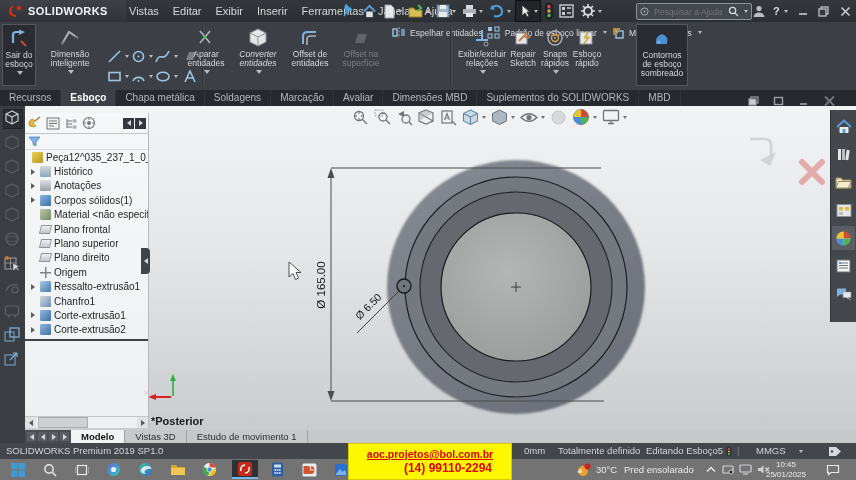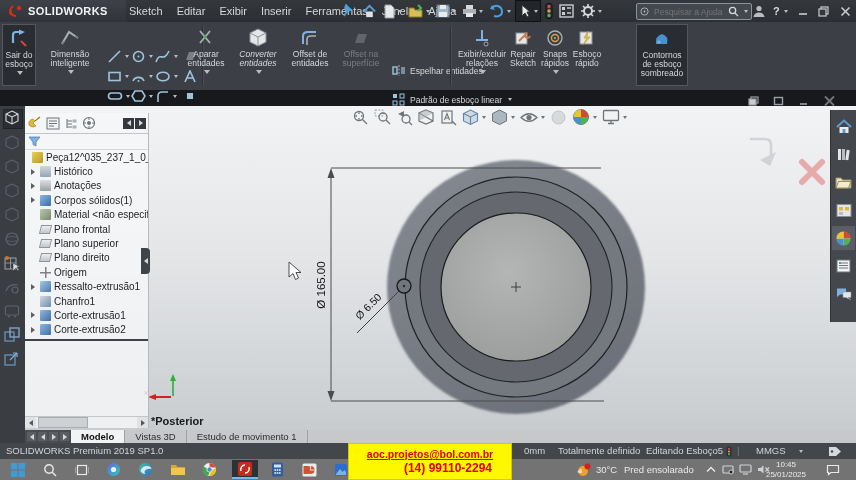--- a/index.html
+++ b/index.html
@@ -28,21 +28,21 @@
   .cmdbar{position:absolute;left:0;top:22px;width:856px;height:68px;background:#3c4046;}
   .cmd-big{position:absolute;top:2px;height:62px;display:flex;flex-direction:column;align-items:center;
     justify-content:flex-start;color:#d6d8da;font-size:8.5px;line-height:9px;text-align:center;}
   .cmd-big .ic{height:24px;display:flex;align-items:center;justify-content:center;margin-top:2px;}
   .cmd-big.pressed{background:#292d32;border:1px solid #54585e;box-sizing:border-box;}
   .cmd-big.disabled{color:#7b7e83;}
   .skgrid{position:absolute;left:106px;top:24px;display:grid;grid-template-columns:repeat(4,24px);
     grid-template-rows:repeat(3,20px);}
   .skcell{display:flex;align-items:center;justify-content:center;gap:1px;}
   .vsep{position:absolute;top:4px;width:1px;height:60px;background:#2c2f33;border-right:1px solid #4a4e54;}
-  .stack3{position:absolute;left:334px;top:4px;width:118px;display:flex;flex-direction:column;gap:16px;margin-top:38px;}
+  .stack3{position:absolute;left:334px;top:4px;width:118px;display:flex;flex-direction:row;gap:4px;}
   .stack-row{display:flex;align-items:center;gap:4px;color:#d6d8da;font-size:8.5px;white-space:nowrap;}
   
   .tabbar{position:absolute;left:0;top:90px;width:856px;height:16px;background:#26292d;display:flex;}
   .rtab{font-size:10px;color:#b5b8bb;line-height:16px;padding:0 9px;border-right:1px solid #313439;}
   .rtab.active{background:#3c4046;color:#ffffff;font-weight:bold;}
   
   .main{position:absolute;left:0;top:106px;width:856px;height:324px;
     background:linear-gradient(#f2f3f4 0%,#e4e6e8 45%,#c9cccf 100%);}
   .leftstrip{position:absolute;left:0;top:0;width:25px;height:324px;background:#3a3e43;
     display:flex;flex-direction:column;align-items:center;padding-top:3px;gap:6px;}
@@ -126,21 +126,21 @@
 
   <div class="menubar">
     <div class="logo">
       <svg width="16" height="14" viewBox="0 0 16 14">
         <path d="M3 11 C1 8 2 4 5 2 M8 12 C4 12 2 9 3 6" stroke="#d42e12" stroke-width="2" fill="none"></path>
         <circle cx="11" cy="4" r="2.2" fill="#d42e12"></circle>
       </svg>
       <span class="logo-text">SOLIDWORKS</span>
     </div>
     <div class="menus">
-      <span class="menu-item">Sketch</span>
+      <span class="menu-item">Vistas</span>
       <span class="menu-item">Editar</span>
       <span class="menu-item">Exibir</span>
       <span class="menu-item">Inserir</span>
       <span class="menu-item">Ferramentas</span>
       <span class="menu-item">Janela</span>
       <span class="menu-item">Ajuda</span>
     </div>
     <div class="qbar" style="left:342px;">
       <svg width="12" height="14" viewBox="0 0 12 14">
         <path d="M4 1 L9 6 L6 7 L3 4 Z M5.5 6.5 L2 12" stroke="#4aa3e0" stroke-width="1.6" fill="#4aa3e0"></path>
@@ -466,20 +466,31 @@
       <span class="ic">
           <svg width="18" height="16" viewBox="0 0 18 16">
         <path d="M3 13 Q2 5 9 3 Q16 5 14 13 Z" fill="#4a90d0"></path>
         <circle cx="6" cy="11" r="1.6" fill="#7fb2e0"></circle>
           </svg>
         </span>
       <span>Contornos de esboço sombreado</span>
     </div>
   </div>
 
+  <div class="tabbar">
+    <span class="rtab">Recursos</span>
+    <span class="rtab active">Esboço</span>
+    <span class="rtab">Chapa metálica</span>
+    <span class="rtab">Soldagens</span>
+    <span class="rtab">Marcação</span>
+    <span class="rtab">Avaliar</span>
+    <span class="rtab">Dimensões MBD</span>
+    <span class="rtab">Suplementos do SOLIDWORKS</span>
+    <span class="rtab">MBD</span>
+  </div>
 
   <div class="abs" style="left:748px;top:95px;display:flex;gap:14px;align-items:center;z-index:5;">
     <svg width="11" height="10" viewBox="0 0 11 10">
       <rect x="3" y="1" width="7" height="6" fill="none" stroke="#9aa0a5" stroke-width="1.2"></rect>
       <rect x="1" y="3" width="7" height="6" fill="#caccce" stroke="#9aa0a5" stroke-width="1.2"></rect>
       </svg>
     <svg width="11" height="10" viewBox="0 0 11 10">
       <rect x="1.5" y="1.5" width="8" height="7" fill="none" stroke="#9aa0a5" stroke-width="1.4"></rect>
       </svg>
     <svg width="11" height="10" viewBox="0 0 11 10">

